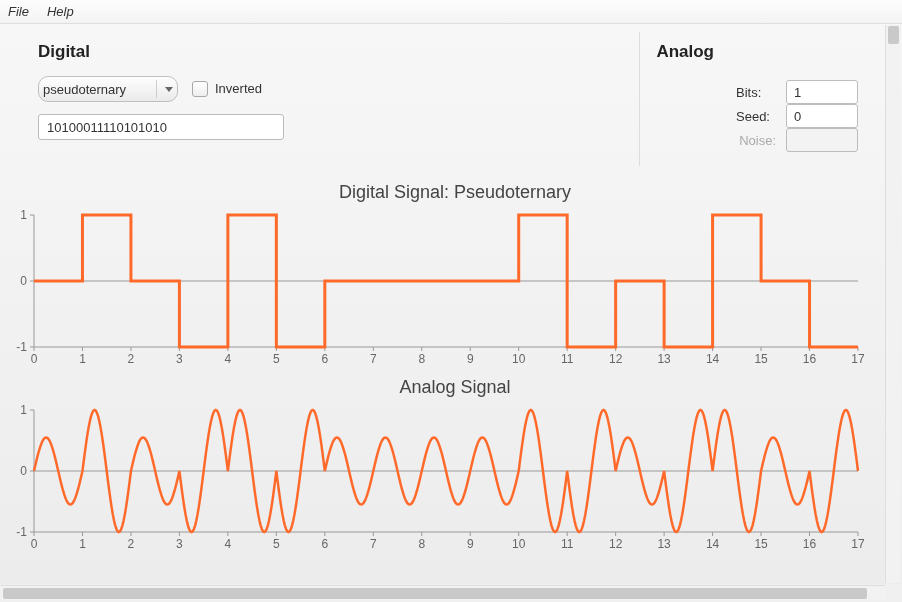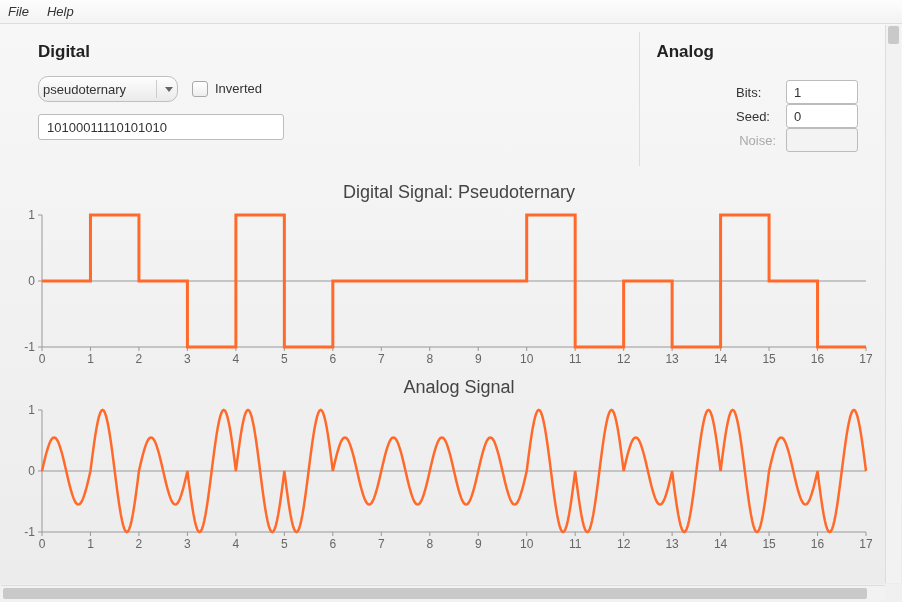--- a/index.html
+++ b/index.html
@@ -82,21 +82,21 @@
 }
 .field-col { display:flex; flex-direction:column; }
 .field { display:flex; align-items:center; gap:10px;}
 .field label { width:40px; }
 .field label.disabled { color:#aaa;text-align:right;}
 .numinput {
   width:72px;height:24px;border:1px solid #bcbcbc;border-radius:3px;background:#fff;
   padding:0 7px;display:flex;align-items:center;font-size:13px;
 }
 .numinput.disabled { background:#f3f3f3; color:#aaa;}
-.charts { padding: 6px 8px 8px 24px;}
+.charts { padding: 6px 8px 8px 16px;}
 .chart-title { text-align:center; font-size:18px; color:#444; margin:10px 0 4px;}
 svg.chart { display:block; width: 848px; height:160px; }
 .axis { stroke:#999; stroke-width:1; }
 .tick { stroke:#999; stroke-width:1;}
 .ticklabel { fill:#666; font-size:12px; }
 .series { stroke:#ff6a2b; stroke-width:2.5; fill:none; }
 .series.thick { stroke-width:3;}
 </style>
 </head>
 <body>

